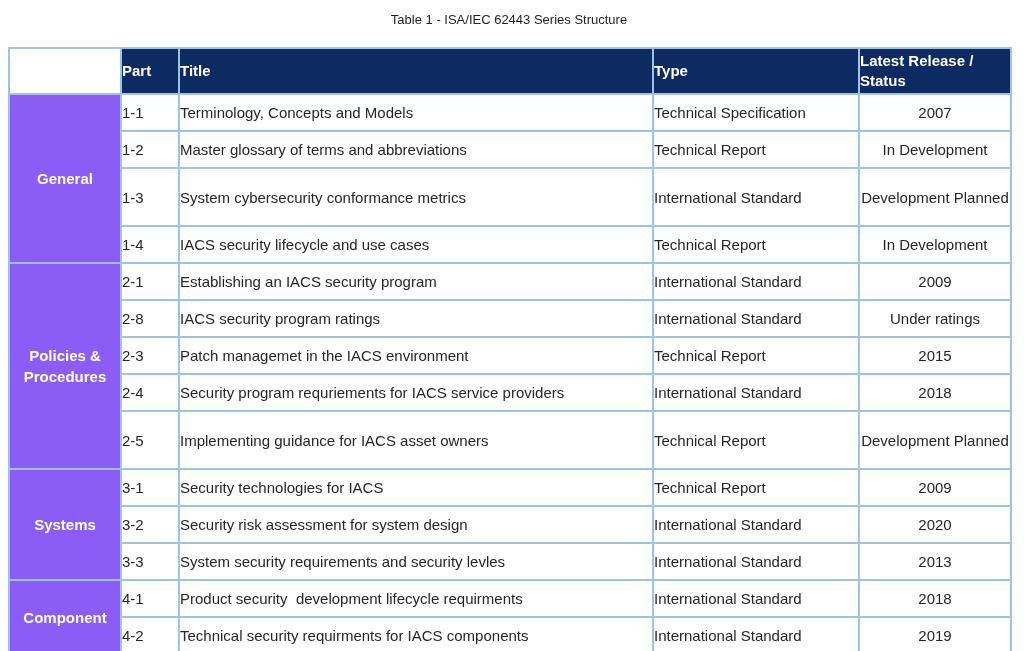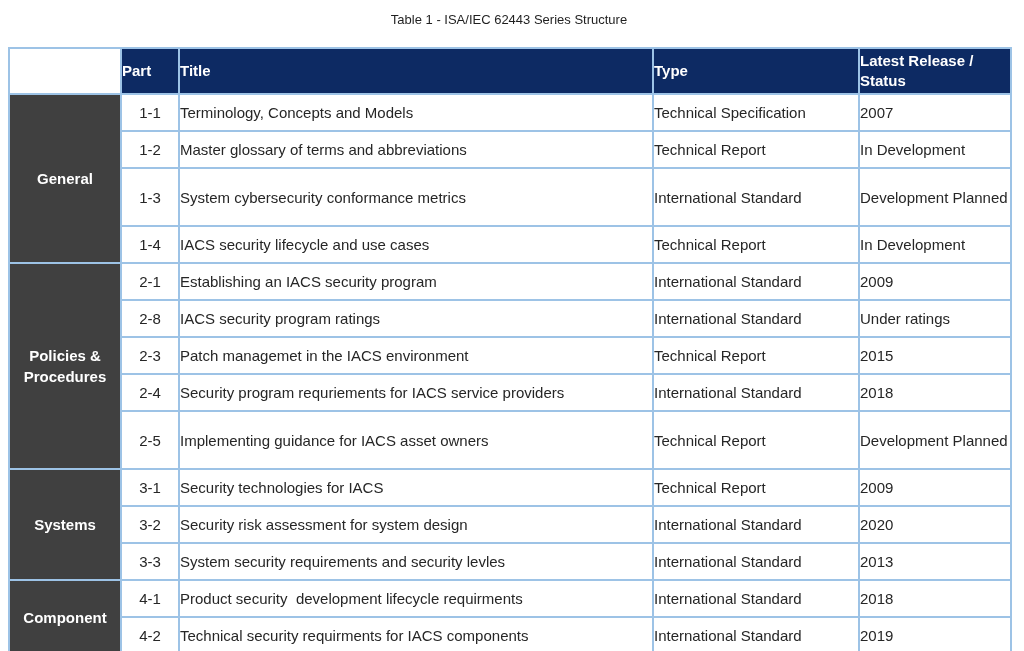--- a/index.html
+++ b/index.html
@@ -38,32 +38,32 @@
     font-weight: bold;
     text-align: left;
     vertical-align: top;
     padding: 7px 8px 0 12px;
     line-height: 1.35;
     font-size: 15px;
   }
   td.corner { border: none; background: #ffffff; }
   
   td.cat {
-    background: #404040;
+    background: #8b5cf6;
     color: #ffffff;
     font-weight: bold;
     text-align: center;
     border-left: none;
     line-height: 1.4;
     padding: 0 6px;
   }
-  td.part   { text-align: center; }
+  td.part   { text-align: left; }
   td.titlec { padding-left: 12px; padding-right: 4px; white-space: pre-wrap; }
   td.typec  { padding-left: 13px; padding-right: 4px; }
-  td.statusc{ padding: 2px 28px 2px 12px; line-height: 1.4; }
+  td.statusc{ padding: 2px 28px 2px 12px; line-height: 1.4; text-align: center; }
   tr.head { height: 46px; }
   tr.h1 { height: 37px; }
   tr.h2 { height: 58px; }
 </style>
 </head>
 <body>
 
 <div class="page-title">Table 1 - ISA/IEC 62443 Series Structure</div>
 
 <table class="series">

